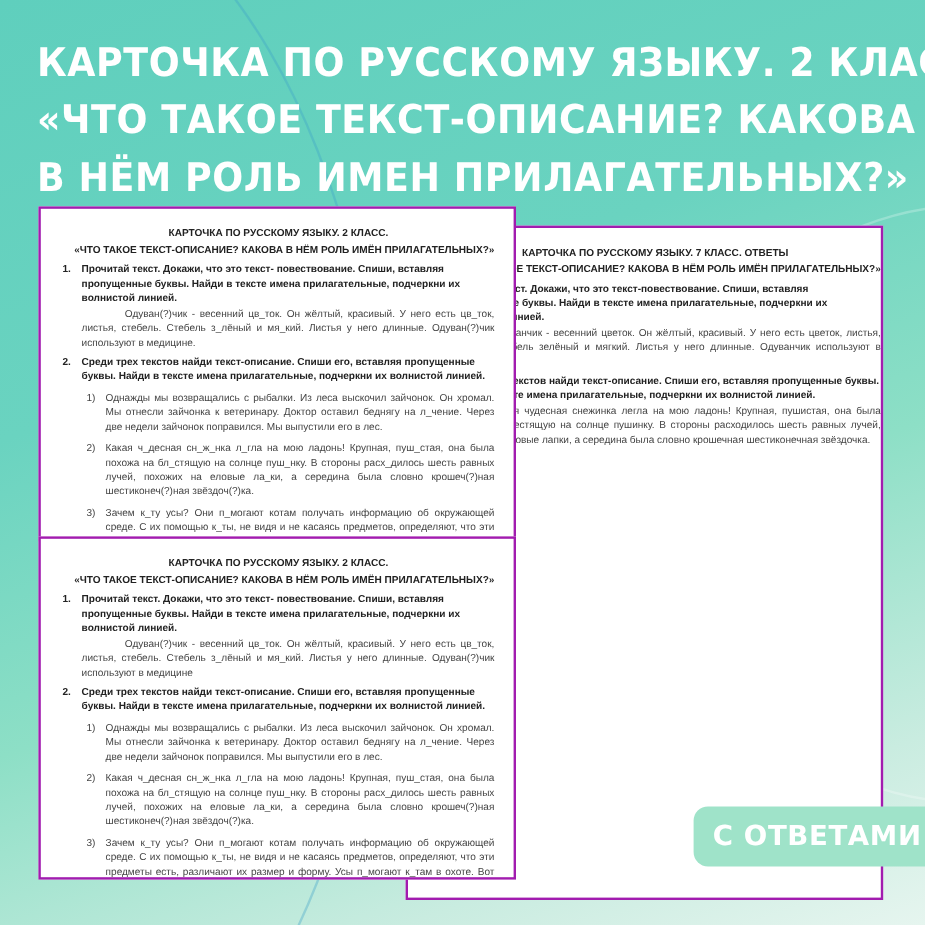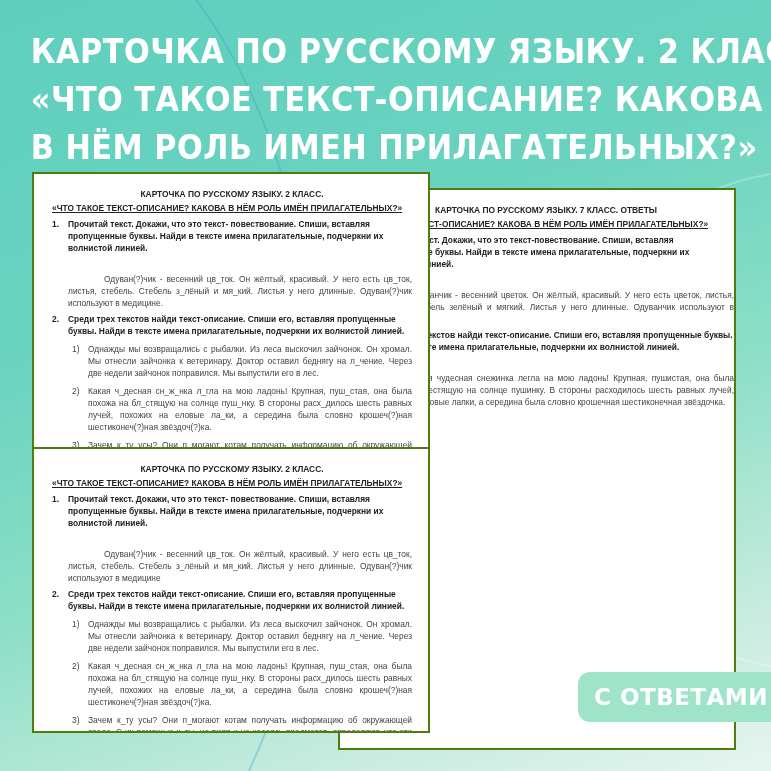--- a/index.html
+++ b/index.html
@@ -18,34 +18,34 @@
     text-align: center; color: #ffffff;
     font-family: "DejaVu Sans", sans-serif; font-weight: bold;
     font-size: 33px; line-height: 48px; letter-spacing: 0.5px;
     text-transform: uppercase;
     transform: scaleX(0.92);
   }
   .headline div { white-space: nowrap; }
 
   .sheet {
     position: absolute; background: #ffffff;
-    border: 2px solid #4d7c0f;
+    border: 2px solid #a21caf;
     color: #333;
     overflow: hidden;
   }
   .sheet.back { left: 338px; top: 188px; width: 398px; height: 562px; }
   .sheet.front1 { left: 32px; top: 172px; width: 398px; height: 279px; z-index: 2; }
   .sheet.front2 { left: 32px; top: 447px; width: 398px; height: 286px; z-index: 3; }
 
   .doc { padding: 14px 16px 0 18px; font-size: 8.4px; line-height: 12px; }
   .doc .t1 { text-align: center; font-weight: bold; color: #222; }
-  .doc .t2 { text-align: left; font-weight: bold; color: #222; margin-top: 2px; text-decoration: underline; }
+  .doc .t2 { text-align: right; font-weight: bold; color: #222; margin-top: 2px; }
   .task { display: flex; margin-top: 4px; font-weight: bold; color: #222; }
   .task .num { width: 16px; flex: none; }
-  .para { margin: 19px 0 0 16px; text-align: justify; color: #444; text-indent: 36px; }
+  .para { margin: 1px 0 0 16px; text-align: justify; color: #444; text-indent: 36px; }
   .sub { display: flex; margin: 6px 0 0 20px; color: #444; text-align: justify; }
   .sub .num { width: 16px; flex: none; }
   .u { text-decoration-style: wavy; text-decoration-color: #888; }
 
   .back .doc { padding-left: 78px; margin-left: -60px; width: 470px; }
 
   .badge {
     position: absolute; left: 578px; top: 672px; width: 205px; height: 50px;
     background: #9fe3c9; border-radius: 12px; z-index: 5;
     color: #ffffff; font-family: "DejaVu Sans", sans-serif; font-weight: bold;

